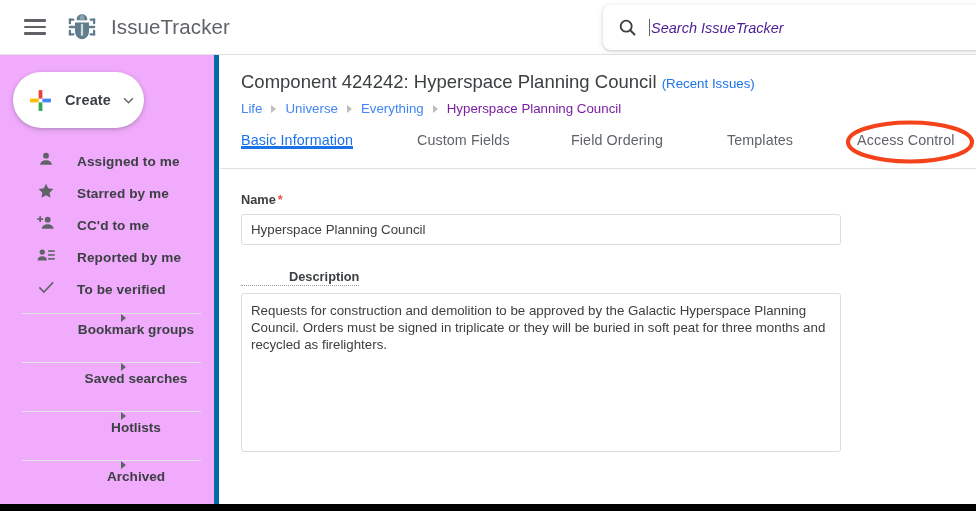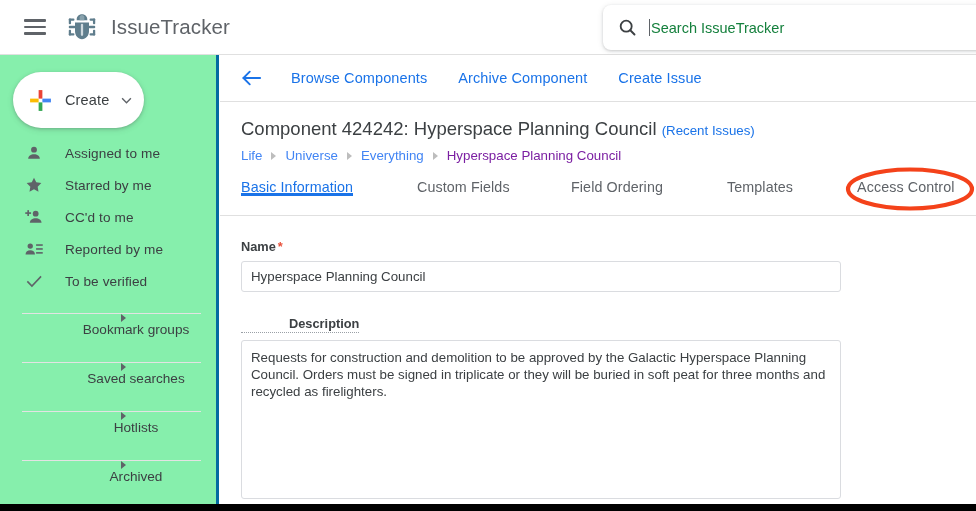--- a/index.html
+++ b/index.html
@@ -38,44 +38,45 @@
   .searchbox {
     width:100%; height:45px; background:#fff; border-radius:8px;
     box-shadow: 0 1px 3px rgba(60,64,67,.22), 0 1px 6px rgba(60,64,67,.10);
     display:flex; align-items:center; padding-left:14px;
   }
   .search-icon { width:21px; height:21px; flex:0 0 21px; margin-right:11px; }
   .caret {
     width:1px; height:17px; background:#5f6368; margin-right:1px; flex:0 0 1px;
   }
   .search-ph {
-    font-size:14.5px; color:#15803d; white-space:nowrap;
+    font-size:14.5px; color:#4c1d95; white-space:nowrap;
     font-family:"Liberation Sans", sans-serif;
+    font-style:italic;
   }
 
   
   .sidebar {
     position:absolute; left:0; top:55px; width:219px; height:449px;
-    background:#86efac; border-right:3px solid #0369a1; overflow:hidden;
+    background:#f0abfc; border-right:5px solid #0369a1; overflow:hidden;font-weight:bold;
   }
   .create-btn {
     position:absolute; left:13px; top:17px;
     width:131px; height:56px; border-radius:28px; background:#fff;
     box-shadow: 0 1px 3px rgba(60,64,67,.26), 0 2px 6px rgba(60,64,67,.14);
     display:flex; align-items:center; cursor:pointer;
   }
   .gplus { width:25px; height:25px; margin-left:15px; flex:0 0 25px; }
   .create-label {
     margin-left:12px; font-size:14.5px; color:#3c4043; letter-spacing:.15px;
   }
   .create-chevron { margin-left:12px; width:11px; height:7px; flex:0 0 11px; }
 
   .navlist { position:absolute; left:0; top:82px; width:219px; }
   .navitem {
-    display:flex; align-items:center; height:32px; padding-left:24px; cursor:pointer;
+    display:flex; align-items:flex-end; height:32px; padding-left:36px; cursor:pointer;
   }
   .navitem .ic { width:20px; height:20px; flex:0 0 20px; display:block; }
   .navitem .lbl {
     margin-left:21px; font-size:13.6px; color:#3c4043; white-space:nowrap;
     letter-spacing:.1px;
   }
   .divider { height:1px; background:#e3e3e3; margin:0 18px 0 22px; }
 
   .group {
     display:flex; align-items:center; height:48px; padding-left:27px; cursor:pointer;flex-direction:column;
@@ -292,29 +293,20 @@
       <div class="group">
         <span class="tri"></span>
         <span class="lbl">Archived</span>
       </div>
 
     </div>
   </div>
 
   <div class="main">
 
-    <div class="actionbar">
-      <svg class="back-arrow" viewBox="0 0 24 20">
-        <line x1="2.5" y1="10" x2="21" y2="10" stroke="#1a73e8" stroke-width="2.1" stroke-linecap="round"></line>
-        <path d="M9.5 3 L2.5 10 L9.5 17" fill="none" stroke="#1a73e8" stroke-width="2.1" stroke-linecap="round" stroke-linejoin="round"></path>
-      </svg>
-      <span class="act-link first">Browse Components</span>
-      <span class="act-link">Archive Component</span>
-      <span class="act-link">Create Issue</span>
-    </div>
 
     <div class="titleblock">
       <div class="pagetitle">
         <span>Component 424242: Hyperspace Planning Council</span>
         <span class="sub">(Recent Issues)</span>
       </div>
 
       <div class="breadcrumb">
         <span class="crumb">Life</span>
         <span class="crumb-sep"></span>

